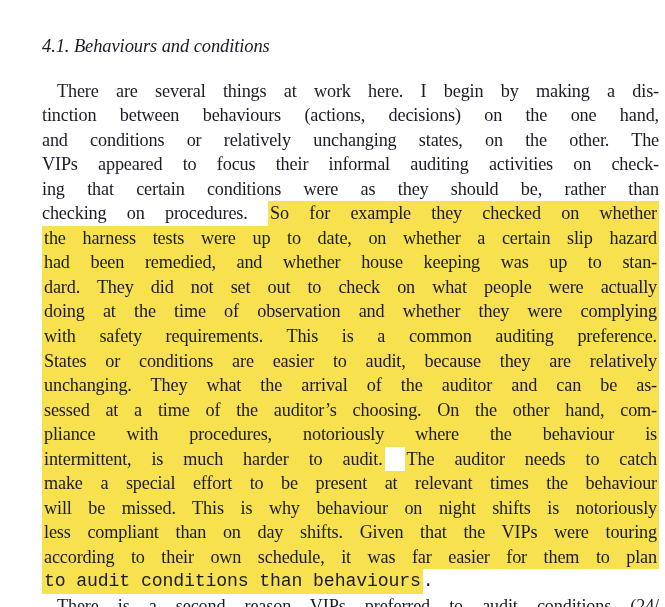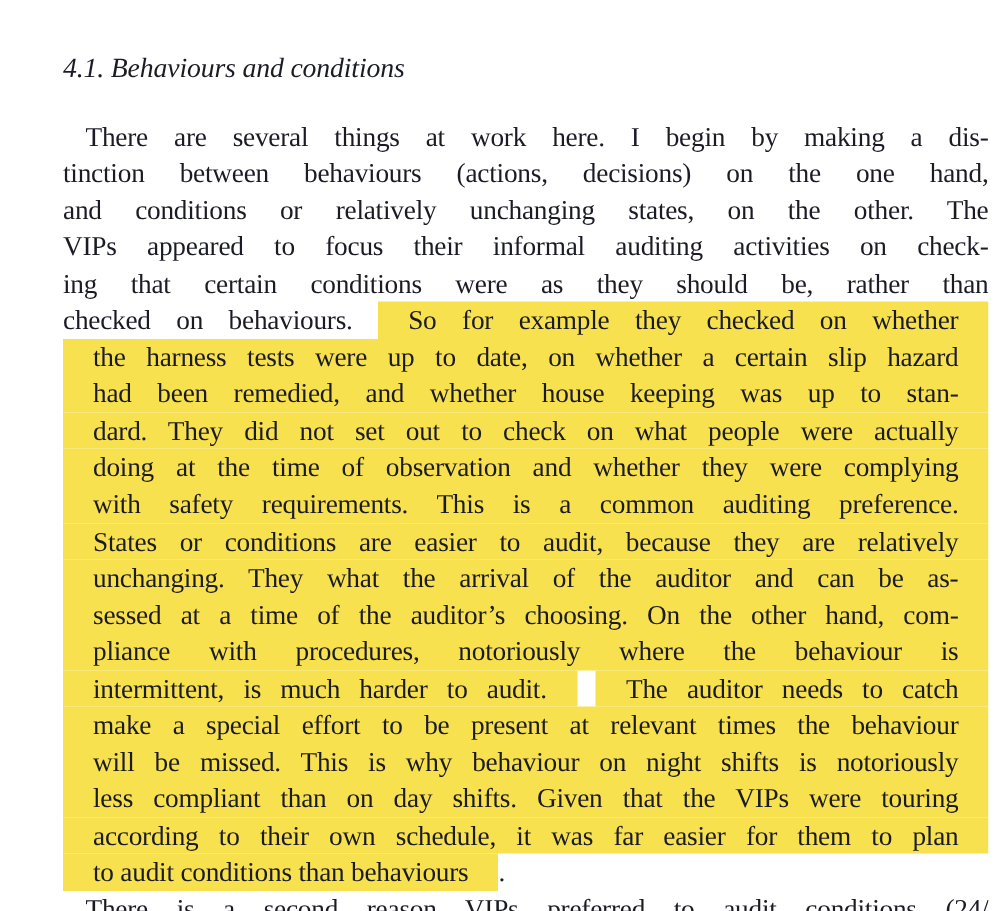--- a/index.html
+++ b/index.html
@@ -40,47 +40,48 @@
   .line {
     height: 24.55px;
     line-height: 24.55px;
     overflow: hidden;
     text-align: justify;
     text-align-last: justify;
   }
   .line.noj {
     text-align: right;
     text-align-last: left;
+    font-family: Liberation Mono, monospace;
   }
   .line.indent { text-indent: 15px; }
   .jfill {
     display: inline-block;
     width: 100%;
     height: 0;
     vertical-align: top;
   }
   .hl {
     background: var(--hl-color, #f8e14f);
-    padding: 5px 20px;
+    padding: 5px 2px;
   }
 </style>
 </head>
 <body>
 
 <div class="page">
   <div class="column">
     <h2 class="heading">4.1. Behaviours and conditions</h2>
     <div class="body-text" id="paragraphs">
         <div class="para">
           <div class="line indent"><span class="plain">There are several things at work here. I begin by making a dis-</span><span class="jfill"></span></div>
           <div class="line"><span class="plain">tinction between behaviours (actions, decisions) on the one hand,</span><span class="jfill"></span></div>
           <div class="line"><span class="plain">and conditions or relatively unchanging states, on the other. The</span><span class="jfill"></span></div>
           <div class="line"><span class="plain">VIPs appeared to focus their informal auditing activities on check-</span><span class="jfill"></span></div>
           <div class="line"><span class="plain">ing that certain conditions were as they should be, rather than</span><span class="jfill"></span></div>
-          <div class="line"><span class="plain">checked on behaviours. </span><span class="hl">So for example they checked on whether</span><span class="jfill"></span></div>
+          <div class="line"><span class="plain">checking on procedures. </span><span class="hl">So for example they checked on whether</span><span class="jfill"></span></div>
           <div class="line"><span class="hl">the harness tests were up to date, on whether a certain slip hazard</span><span class="jfill"></span></div>
           <div class="line"><span class="hl">had been remedied, and whether house keeping was up to stan-</span><span class="jfill"></span></div>
           <div class="line"><span class="hl">dard. They did not set out to check on what people were actually</span><span class="jfill"></span></div>
           <div class="line"><span class="hl">doing at the time of observation and whether they were complying</span><span class="jfill"></span></div>
           <div class="line"><span class="hl">with safety requirements. This is a common auditing preference.</span><span class="jfill"></span></div>
           <div class="line"><span class="hl">States or conditions are easier to audit, because they are relatively</span><span class="jfill"></span></div>
           <div class="line"><span class="hl">unchanging. They what the arrival of the auditor and can be as-</span><span class="jfill"></span></div>
           <div class="line"><span class="hl">sessed at a time of the auditor’s choosing. On the other hand, com-</span><span class="jfill"></span></div>
           <div class="line"><span class="hl">pliance with procedures, notoriously where the behaviour is</span><span class="jfill"></span></div>
           <div class="line"><span class="hl">intermittent, is much harder to audit.</span><span class="plain"> </span><span class="hl">The auditor needs to catch</span><span class="jfill"></span></div>

